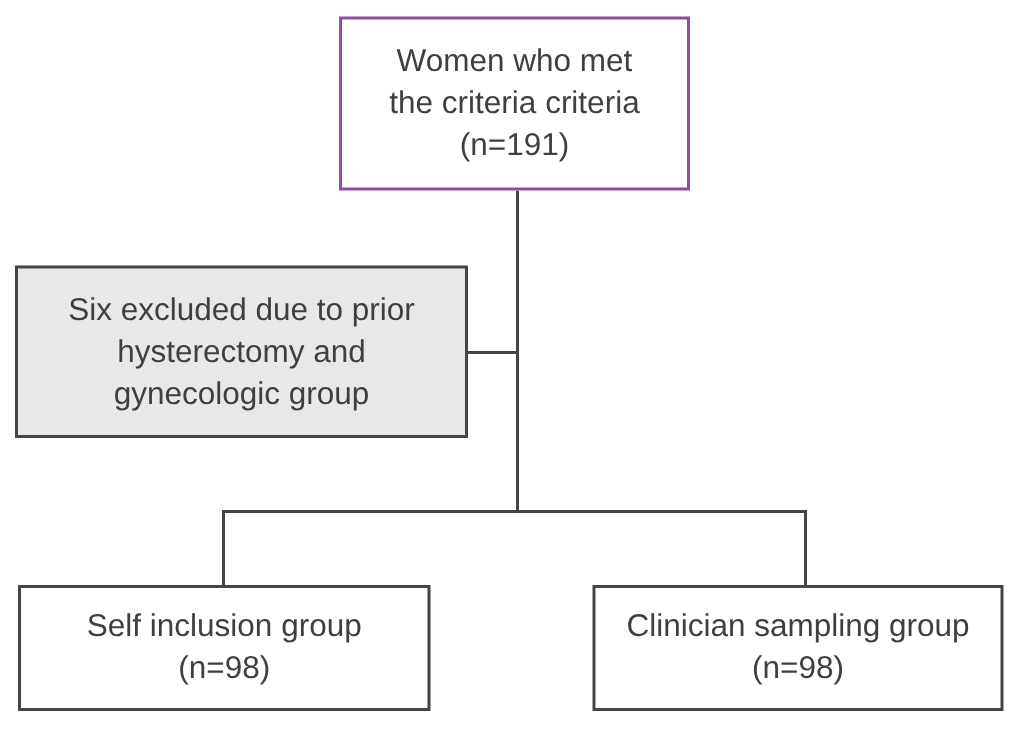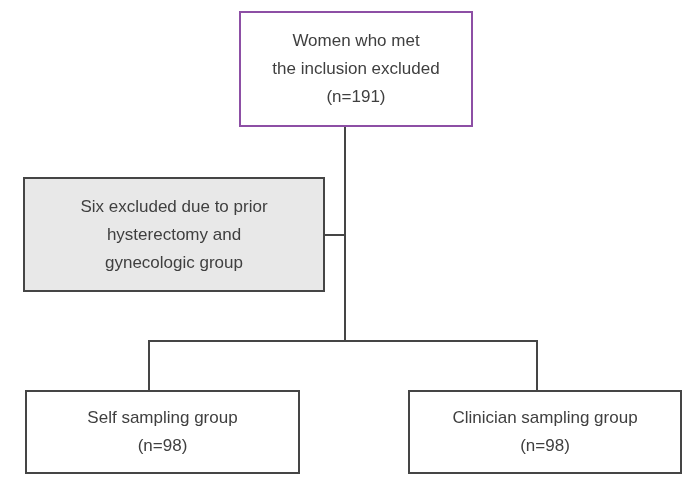--- a/index.html
+++ b/index.html
@@ -19,23 +19,22 @@
     position: absolute;
     box-sizing: border-box;
     background: #ffffff;
     border: 2px solid var(--line, #454545);
     display: flex;
     flex-direction: column;
     align-items: center;
     justify-content: center;
     text-align: center;
     color: var(--text, #3f3f3f);
-    font-size: 17px;
+    font-size: 21px;
     line-height: 28px;
-    margin-left: 13px;
   }
   .node span { display: block; white-space: nowrap; }
   #node-inclusion {
     left: 226px; top: 11px; width: 234px; height: 116px;
     border-color: var(--accent-purple, #8d4fa5);
   }
   #node-excluded {
     left: 10px; top: 177px; width: 302px; height: 115px;
     background: var(--excluded-fill, #e8e8e8);
   }
@@ -61,32 +60,32 @@
 <div class="canvas">
 
   <div class="line" id="conn-top-vertical"></div>
   <div class="line" id="conn-exclusion"></div>
   <div class="line" id="conn-split"></div>
   <div class="line" id="conn-left-drop"></div>
   <div class="line" id="conn-right-drop"></div>
 
   <div class="node" id="node-inclusion">
     <span>Women who met</span>
-    <span>the inclusion excluded</span>
+    <span>the criteria criteria</span>
     <span>(n=191)</span>
   </div>
 
   <div class="node" id="node-excluded">
     <span>Six excluded due to prior</span>
     <span>hysterectomy and</span>
     <span>gynecologic group</span>
   </div>
 
   <div class="node" id="node-self">
-    <span>Self sampling group</span>
+    <span>Self inclusion group</span>
     <span>(n=98)</span>
   </div>
 
   <div class="node" id="node-clinician">
     <span>Clinician sampling group</span>
     <span>(n=98)</span>
   </div>
 
 </div>
 

